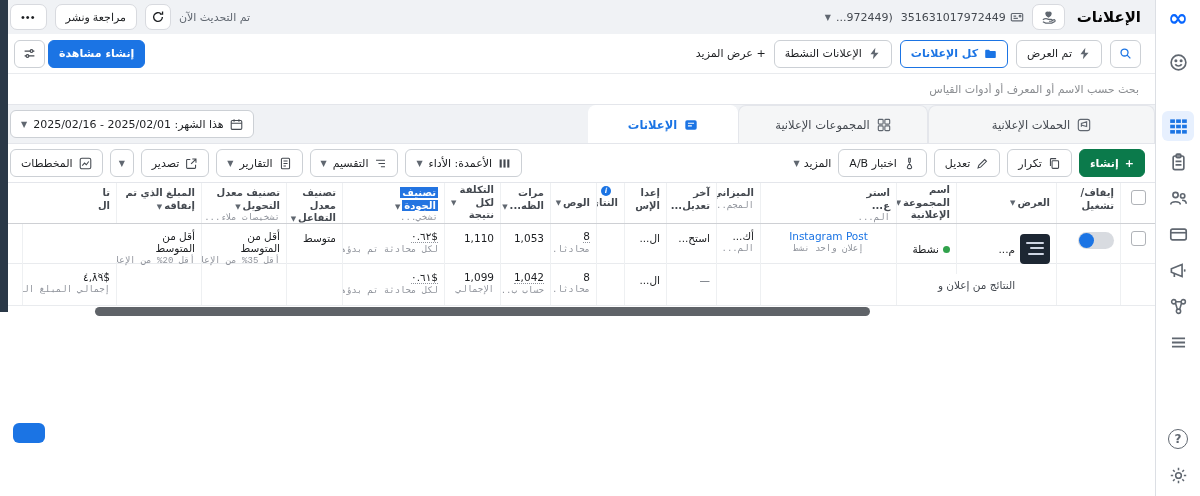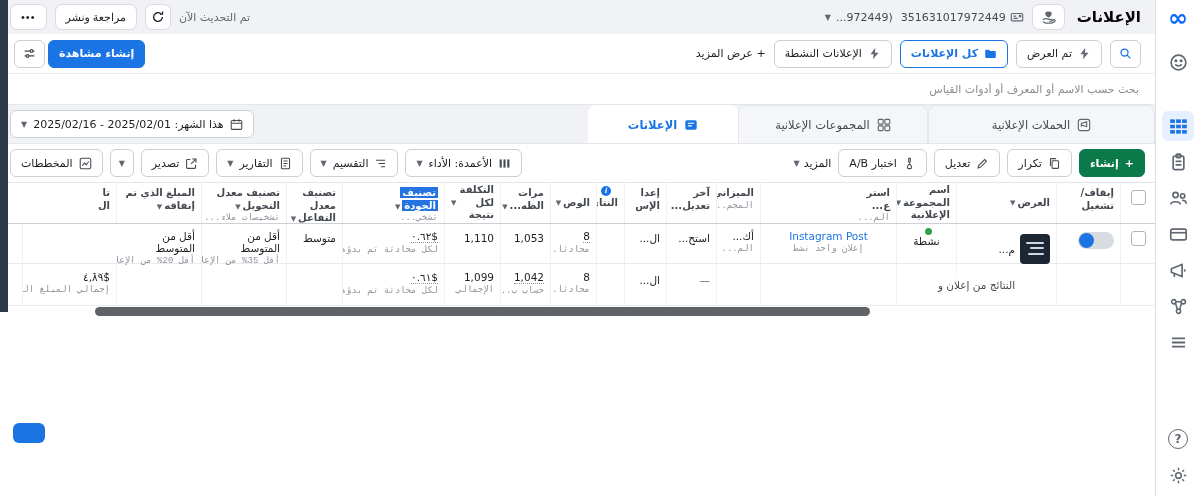--- a/index.html
+++ b/index.html
@@ -408,21 +408,21 @@
           </div>
         </div>
       <div class="td adcell">
         <div class="thumb">
             <i style="top:8px;"></i>
             <i style="top:13px;left:10px;"></i>
             <i style="top:19px;left:8px;"></i>
           </div>
         <span>م...</span>
       </div>
-      <div class="td" style="display:flex;align-items:center;flex-direction:column;">
+      <div class="td" style="display:flex;align-items:center;">
           <span class="statusdot"></span>
           <span>نشطة</span>
         </div>
       <div class="td" style="text-align:center;padding-top:6px;">
         <span class="link ltr">Instagram Post</span>
         <span class="sub">إعلان واحد نشط</span>
       </div>
       <div class="td" style="padding-top:6px;"><span>أك...</span><span class="sub">الم...</span></div>
       <div class="td" style="padding-top:8px;"><span>استح...</span></div>
       <div class="td" style="padding-top:8px;"><span>ال...</span></div>

